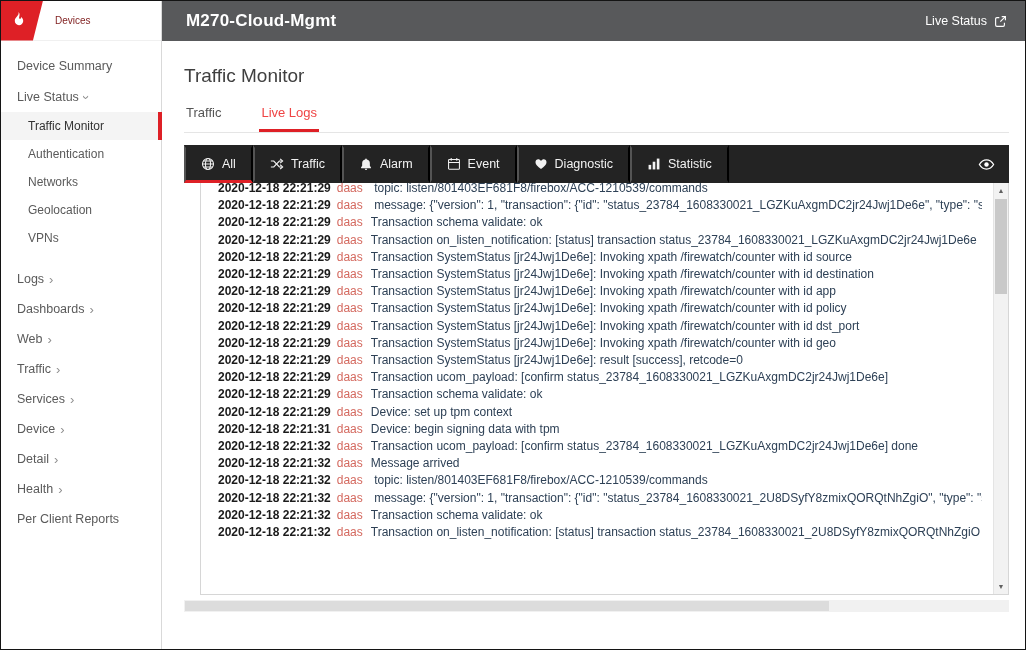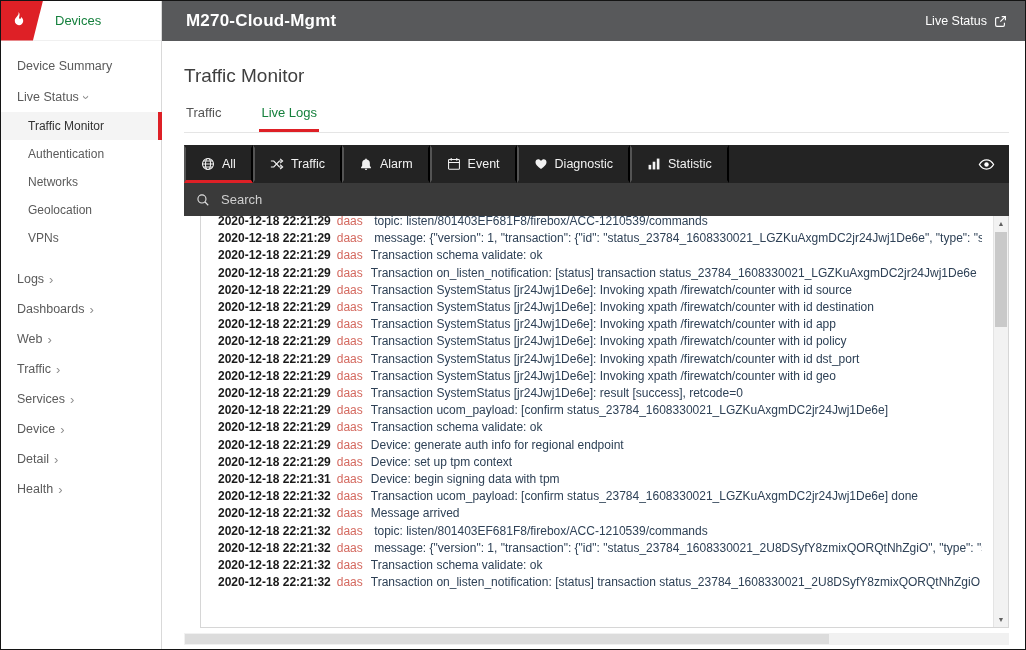--- a/index.html
+++ b/index.html
@@ -7,21 +7,21 @@
   html,body { margin:0; padding:0; width:1026px; height:650px; overflow:hidden;
               font-family:"Liberation Sans", sans-serif; background:#fff; }
   .app { width:1026px; height:650px; border:1px solid #141414; display:flex; background:#fff; }
 
   
   .sidebar { width:161px; background:#fff; border-right:1px solid #d9d9d9; display:flex; flex-direction:column; }
   .logo-row { height:40px; display:flex; align-items:center; flex:0 0 40px; border-bottom:1px solid #f0f0f0; }
   .flame-box { width:42px; height:40px; background:var(--accent-red,#de2026); display:flex; align-items:center; justify-content:center;
                clip-path:polygon(0 0,100% 0,76% 100%,0 100%); }
   .flame-box svg { width:22px; height:22px; margin-right:8px; }
-  .logo-label { margin-left:12px; font-size:13px; color:#15803d; }
+  .logo-label { margin-left:12px; font-size:10px; color:#7f1d1d; }
   .nav { padding-top:10px; }
   .nav-item { position:relative; display:flex; align-items:center; cursor:pointer; color:#5a5a5a; font-size:12.5px; }
   .nav-item.top { padding:8px 14px 8px 16px; }
   .nav-item.sub { padding:7px 14px 7px 27px; font-size:12px; }
   .nav-item.gap { margin-top:12px; }
   .nav-item.active { background:#f4f4f4; color:#333; }
   .nav-item.active::after { content:''; position:absolute; right:-1px; top:0; bottom:0; width:4px; background:var(--accent-red,#de2026); }
   .chev { color:#8f8f8f; font-size:13px; margin-left:5px; display:inline-block; line-height:1; }
   .chev.down { transform:rotate(90deg); margin-top:2px; }
 
@@ -30,21 +30,21 @@
   .topbar { height:40px; flex:0 0 40px; background:var(--header-bg,#58595b); color:#fff;
             display:flex; align-items:center; padding:0 18px 0 24px;gap:27px; }
   .topbar h1 { margin:0; font-size:17px; font-weight:600; letter-spacing:.2px; flex:1; }
   .live-status { display:flex; align-items:center; gap:7px; font-size:12.5px; color:#fff; cursor:pointer; text-decoration:none; }
   .live-status svg { width:13px; height:13px; }
 
   .content { flex:1; padding:0 16px 0 22px; overflow:hidden; }
   .page-title { margin:24px 0 14px; font-size:19px; font-weight:400; color:#3f3f3f; }
   .tabs { display:flex; gap:36px; border-bottom:1px solid #e5e5e5; }
   .tab { font-size:13px; color:#555; padding:4px 2px 9px; border-bottom:3px solid transparent; cursor:pointer; }
-  .tab.active { color:#15803d; border-bottom-color:var(--accent-red,#de2026); }
+  .tab.active { color:#ef4444; border-bottom-color:var(--accent-red,#de2026); }
 
   
   .log-panel { margin-top:12px; }
   .log-toolbar { height:38px; background:var(--toolbar-bg,#232323); display:flex; align-items:center; padding-right:12px; }
   .filters { display:flex; height:38px; }
   .filter { display:flex; align-items:center; gap:7px; color:#f2f2f2; font-size:12.5px; padding:0 15px;
             border-top:3px solid transparent; border-bottom:3px solid transparent; background:none; cursor:pointer; }
   .filter svg { width:14px; height:14px; display:block; }
   .filter.active { border-bottom-color:var(--accent-red,#de2026); }
   .live-toggle { margin-left:auto; background:none; border:0; color:#fff; cursor:pointer; padding:4px 2px; display:flex; }
@@ -135,20 +135,23 @@
           <span class="chev right">›</span>
         </div>
         <div class="nav-item top">
           <span>Detail</span>
           <span class="chev right">›</span>
         </div>
         <div class="nav-item top">
           <span>Health</span>
           <span class="chev right">›</span>
         </div>
+        <div class="nav-item top">
+          <span>Per Client Reports</span>
+        </div>
       </nav>
   </aside>
 
   <div class="main">
 
     <header class="topbar">
       <h1>M270-Cloud-Mgmt</h1>
       <a class="live-status">
         <span>Live Status</span>
         <svg viewBox="0 0 16 16" fill="none" stroke="#ffffff" stroke-width="1.4">
@@ -229,44 +232,36 @@
               </button>
             </div>
           <button class="live-toggle">
             <svg viewBox="0 0 16 16" fill="none" stroke="currentColor" stroke-width="1.2">
               <path d="M1.3 8S3.9 3.7 8 3.7 14.7 8 14.7 8 12.1 12.3 8 12.3 1.3 8 1.3 8z"></path>
               <circle cx="8" cy="8" r="2.1" fill="currentColor" stroke="none"></circle>
             </svg>
           </button>
         </div>
 
-        <div class="search-row">
-          <svg viewBox="0 0 16 16" fill="none" stroke="currentColor" stroke-width="1.3">
-            <circle cx="6.8" cy="6.8" r="4.6"></circle>
-            <path d="M10.3 10.3 14 14"></path>
-          </svg>
-          <input class="search-input" placeholder="Search" style="">
-        </div>
 
         <div class="log-body">
           <div class="log-lines" id="log-lines">
               <div class="log-line"><span class="log-ts">2020-12-18 22:21:29</span><span class="log-src">daas</span><span class="log-msg"> topic: listen/801403EF681F8/firebox/ACC-1210539/commands</span></div>
               <div class="log-line"><span class="log-ts">2020-12-18 22:21:29</span><span class="log-src">daas</span><span class="log-msg"> message: {"version": 1, "transaction": {"id": "status_23784_1608330021_LGZKuAxgmDC2jr24Jwj1De6e", "type": "status", "command":</span></div>
               <div class="log-line"><span class="log-ts">2020-12-18 22:21:29</span><span class="log-src">daas</span><span class="log-msg">Transaction schema validate: ok</span></div>
               <div class="log-line"><span class="log-ts">2020-12-18 22:21:29</span><span class="log-src">daas</span><span class="log-msg">Transaction on_listen_notification: [status] transaction status_23784_1608330021_LGZKuAxgmDC2jr24Jwj1De6e</span></div>
               <div class="log-line"><span class="log-ts">2020-12-18 22:21:29</span><span class="log-src">daas</span><span class="log-msg">Transaction SystemStatus [jr24Jwj1De6e]: Invoking xpath /firewatch/counter with id source</span></div>
               <div class="log-line"><span class="log-ts">2020-12-18 22:21:29</span><span class="log-src">daas</span><span class="log-msg">Transaction SystemStatus [jr24Jwj1De6e]: Invoking xpath /firewatch/counter with id destination</span></div>
               <div class="log-line"><span class="log-ts">2020-12-18 22:21:29</span><span class="log-src">daas</span><span class="log-msg">Transaction SystemStatus [jr24Jwj1De6e]: Invoking xpath /firewatch/counter with id app</span></div>
               <div class="log-line"><span class="log-ts">2020-12-18 22:21:29</span><span class="log-src">daas</span><span class="log-msg">Transaction SystemStatus [jr24Jwj1De6e]: Invoking xpath /firewatch/counter with id policy</span></div>
               <div class="log-line"><span class="log-ts">2020-12-18 22:21:29</span><span class="log-src">daas</span><span class="log-msg">Transaction SystemStatus [jr24Jwj1De6e]: Invoking xpath /firewatch/counter with id dst_port</span></div>
               <div class="log-line"><span class="log-ts">2020-12-18 22:21:29</span><span class="log-src">daas</span><span class="log-msg">Transaction SystemStatus [jr24Jwj1De6e]: Invoking xpath /firewatch/counter with id geo</span></div>
               <div class="log-line"><span class="log-ts">2020-12-18 22:21:29</span><span class="log-src">daas</span><span class="log-msg">Transaction SystemStatus [jr24Jwj1De6e]: result [success], retcode=0</span></div>
               <div class="log-line"><span class="log-ts">2020-12-18 22:21:29</span><span class="log-src">daas</span><span class="log-msg">Transaction ucom_payload: [confirm status_23784_1608330021_LGZKuAxgmDC2jr24Jwj1De6e]</span></div>
               <div class="log-line"><span class="log-ts">2020-12-18 22:21:29</span><span class="log-src">daas</span><span class="log-msg">Transaction schema validate: ok</span></div>
-              <div class="log-line"><span class="log-ts">2020-12-18 22:21:29</span><span class="log-src">daas</span><span class="log-msg">Device: generate auth info for regional endpoint</span></div>
               <div class="log-line"><span class="log-ts">2020-12-18 22:21:29</span><span class="log-src">daas</span><span class="log-msg">Device: set up tpm context</span></div>
               <div class="log-line"><span class="log-ts">2020-12-18 22:21:31</span><span class="log-src">daas</span><span class="log-msg">Device: begin signing data with tpm</span></div>
               <div class="log-line"><span class="log-ts">2020-12-18 22:21:32</span><span class="log-src">daas</span><span class="log-msg">Transaction ucom_payload: [confirm status_23784_1608330021_LGZKuAxgmDC2jr24Jwj1De6e] done</span></div>
               <div class="log-line"><span class="log-ts">2020-12-18 22:21:32</span><span class="log-src">daas</span><span class="log-msg">Message arrived</span></div>
               <div class="log-line"><span class="log-ts">2020-12-18 22:21:32</span><span class="log-src">daas</span><span class="log-msg"> topic: listen/801403EF681F8/firebox/ACC-1210539/commands</span></div>
               <div class="log-line"><span class="log-ts">2020-12-18 22:21:32</span><span class="log-src">daas</span><span class="log-msg"> message: {"version": 1, "transaction": {"id": "status_23784_1608330021_2U8DSyfY8zmixQORQtNhZgiO", "type": "status", "command":</span></div>
               <div class="log-line"><span class="log-ts">2020-12-18 22:21:32</span><span class="log-src">daas</span><span class="log-msg">Transaction schema validate: ok</span></div>
               <div class="log-line"><span class="log-ts">2020-12-18 22:21:32</span><span class="log-src">daas</span><span class="log-msg">Transaction on_listen_notification: [status] transaction status_23784_1608330021_2U8DSyfY8zmixQORQtNhZgiO</span></div>
             </div>
           <div class="vscroll">

